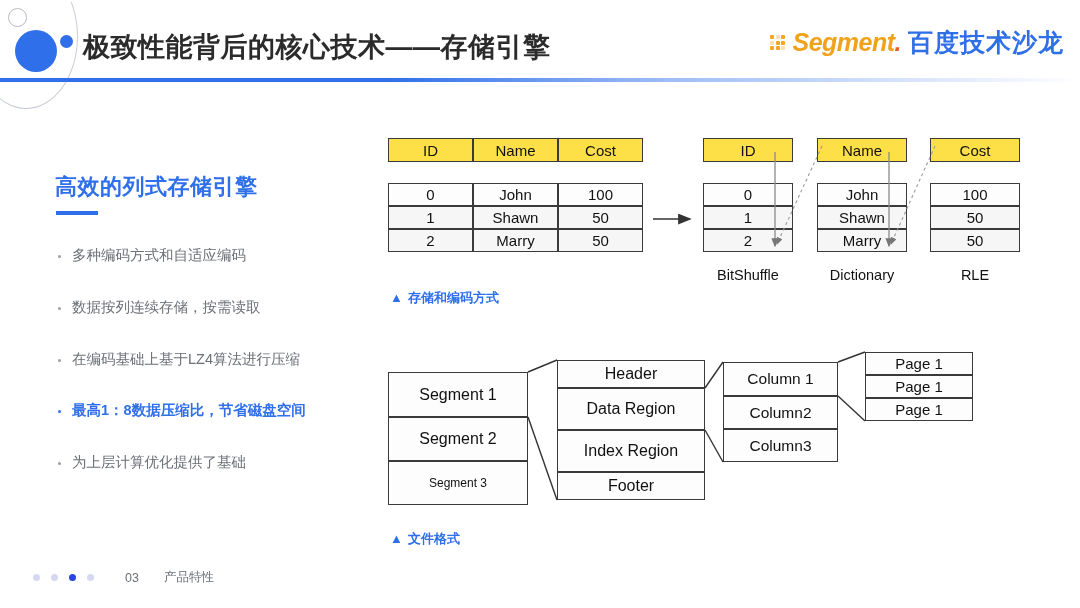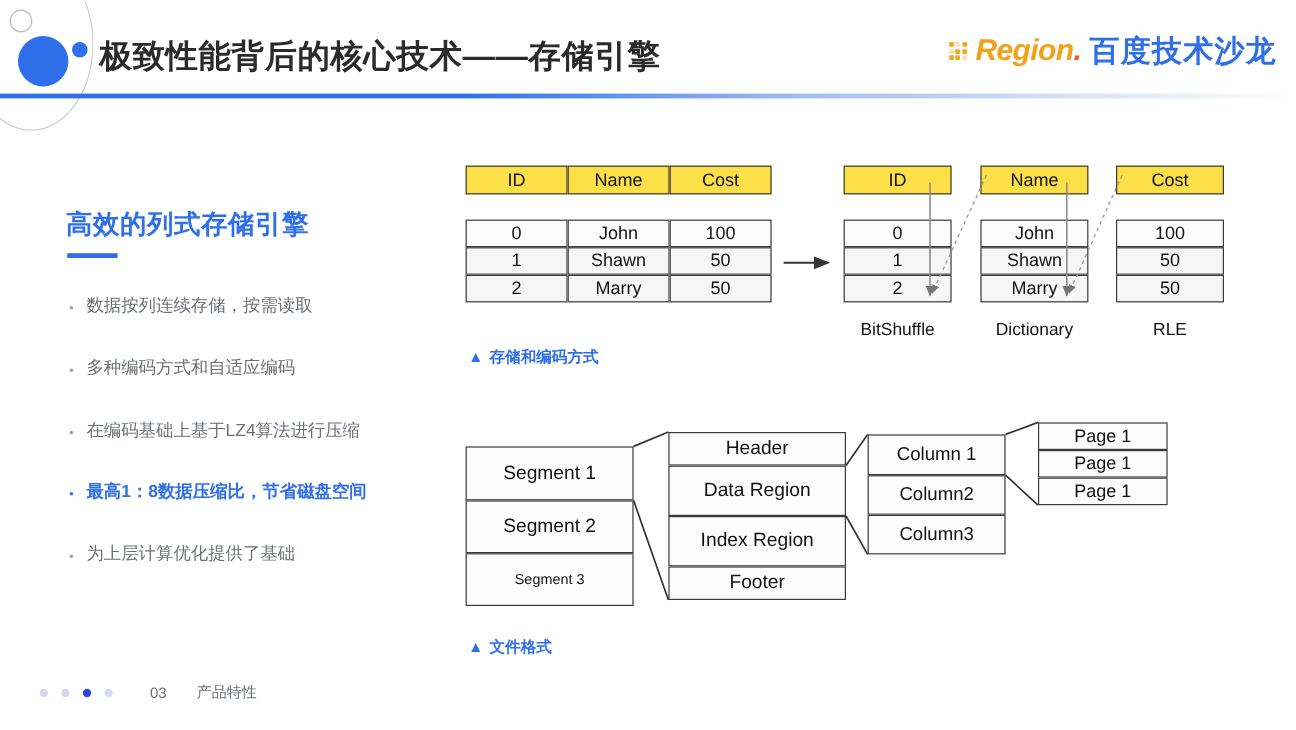--- a/index.html
+++ b/index.html
@@ -117,35 +117,35 @@
       <i></i>
         <i></i>
         <i></i>
         <i></i>
         <i></i>
         <i></i>
         <i></i>
         <i></i>
         <i></i>
     </div>
-    <div id="logo-datafun"><span>Region</span><span class="dot">.</span></div>
+    <div id="logo-datafun"><span>Segment</span><span class="dot">.</span></div>
     <div id="logo-cn">百度技术沙龙</div>
   </div>
 
   <div id="left-heading">高效的列式存储引擎</div>
   <div id="left-underline"></div>
 
   <div id="bullets">
     <div class="bullet">
       <span class="dot"></span>
+      <span class="txt">多种编码方式和自适应编码</span>
+    </div>
+    <div class="bullet">
+      <span class="dot"></span>
       <span class="txt">数据按列连续存储，按需读取</span>
-    </div>
-    <div class="bullet">
-      <span class="dot"></span>
-      <span class="txt">多种编码方式和自适应编码</span>
     </div>
     <div class="bullet">
       <span class="dot"></span>
       <span class="txt">在编码基础上基于LZ4算法进行压缩</span>
     </div>
     <div class="bullet hl">
       <span class="dot"></span>
       <span class="txt">最高1：8数据压缩比，节省磁盘空间</span>
     </div>
     <div class="bullet">

